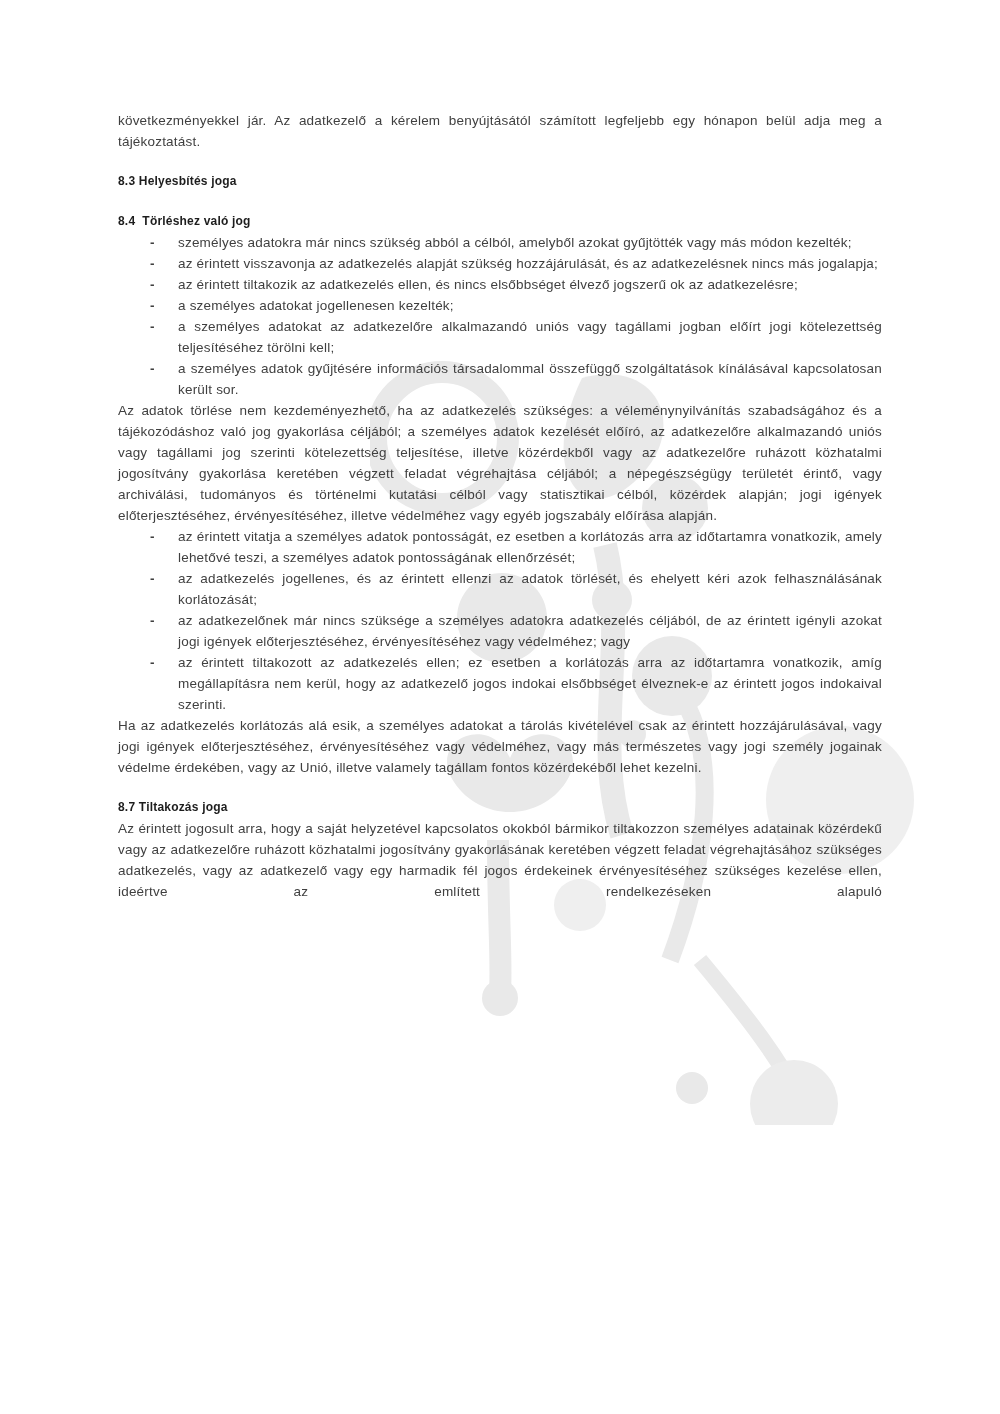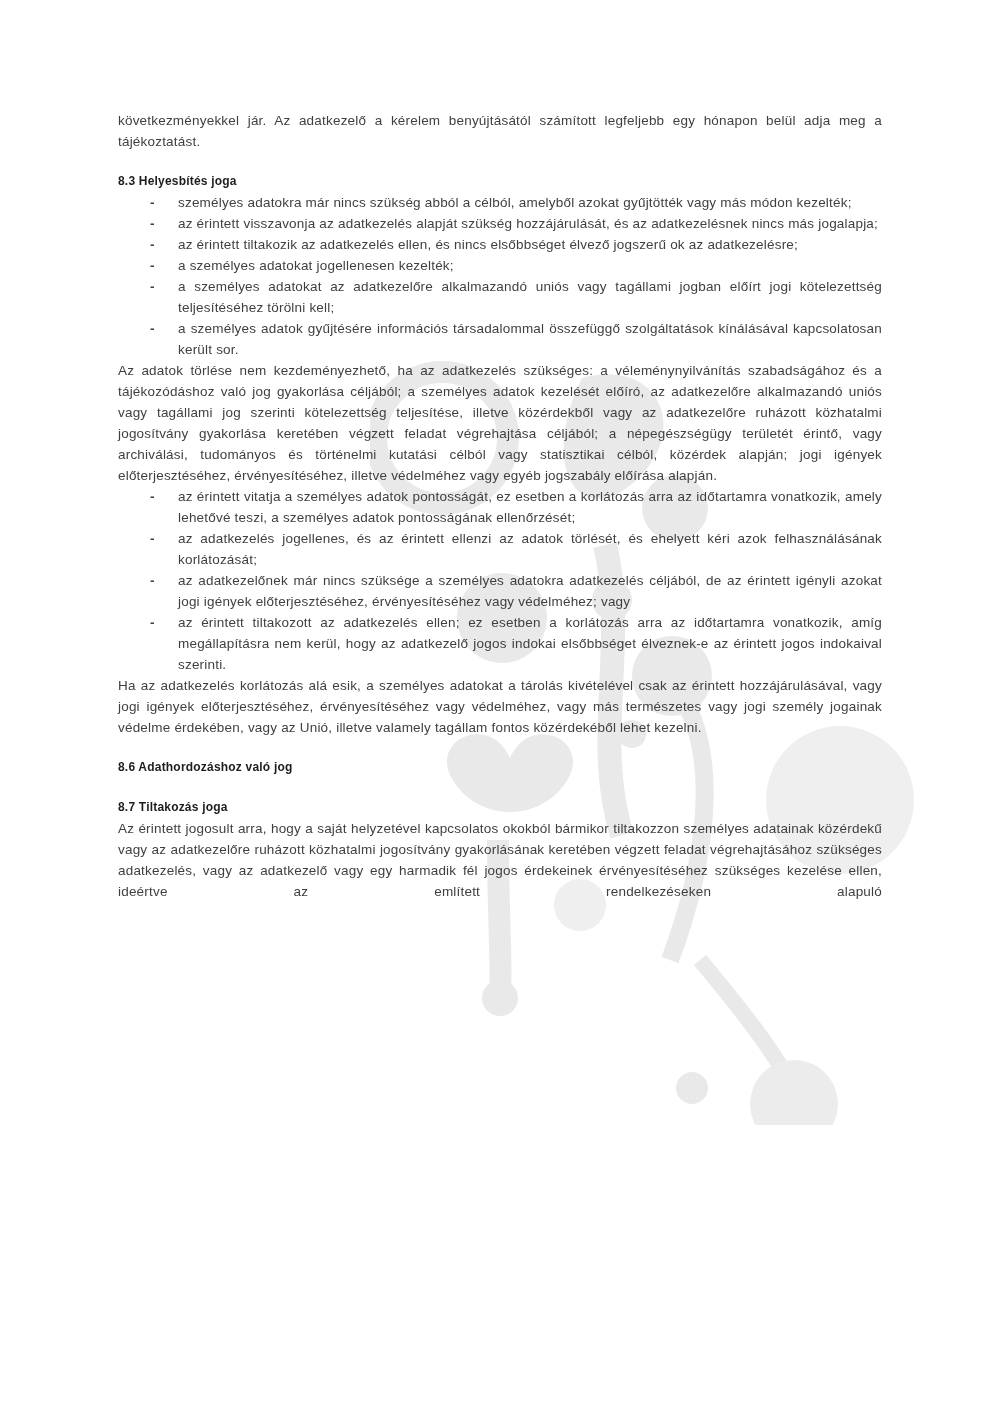--- a/index.html
+++ b/index.html
@@ -82,20 +82,21 @@
       <circle cx="210" cy="585" r="26" fill="#efefef"></circle>
     </g>
   </svg>
 
   <div class="content">
 
     <p>következményekkel jár. Az adatkezelő a kérelem benyújtásától számított legfeljebb egy hónapon belül adja meg a tájékoztatást.</p>
 
     <h2 class="heading">8.3 Helyesbítés joga</h2>
 
+    <h2 class="heading">8.4  Törléshez való jog</h2>
 
     <ul class="dash-list">
       <li>
           <span class="marker">-</span>
           <span class="li-text">személyes adatokra már nincs szükség abból a célból, amelyből azokat gyűjtötték vagy más módon kezelték;</span>
         </li>
       <li>
           <span class="marker">-</span>
           <span class="li-text">az érintett visszavonja az adatkezelés alapját szükség hozzájárulását, és az adatkezelésnek nincs más jogalapja;</span>
         </li>
@@ -134,21 +135,20 @@
           <span class="li-text">az adatkezelőnek már nincs szüksége a személyes adatokra adatkezelés céljából, de az érintett igényli azokat jogi igények előterjesztéséhez, érvényesítéséhez vagy védelméhez; vagy</span>
         </li>
       <li>
           <span class="marker">-</span>
           <span class="li-text">az érintett tiltakozott az adatkezelés ellen; ez esetben a korlátozás arra az időtartamra vonatkozik, amíg megállapításra nem kerül, hogy az adatkezelő jogos indokai elsőbbséget élveznek-e az érintett jogos indokaival szerinti.</span>
         </li>
     </ul>
 
     <p class="gap-before">Ha az adatkezelés korlátozás alá esik, a személyes adatokat a tárolás kivételével csak az érintett hozzájárulásával, vagy jogi igények előterjesztéséhez, érvényesítéséhez vagy védelméhez, vagy más természetes vagy jogi személy jogainak védelme érdekében, vagy az Unió, illetve valamely tagállam fontos közérdekéből lehet kezelni.</p>
 
-    <h2 class="heading">8.6 Adathordozáshoz való jog</h2>
 
     <h2 class="heading">8.7 Tiltakozás joga</h2>
     <p class="justify-last">Az érintett jogosult arra, hogy a saját helyzetével kapcsolatos okokból bármikor tiltakozzon személyes adatainak közérdekű vagy az adatkezelőre ruházott közhatalmi jogosítvány gyakorlásának keretében végzett feladat végrehajtásához szükséges adatkezelés, vagy az adatkezelő vagy egy harmadik fél jogos érdekeinek érvényesítéséhez szükséges kezelése ellen, ideértve az említett rendelkezéseken alapuló</p>
 
   </div>
 
   <div class="footer">18</div>
 
 </div>
 

